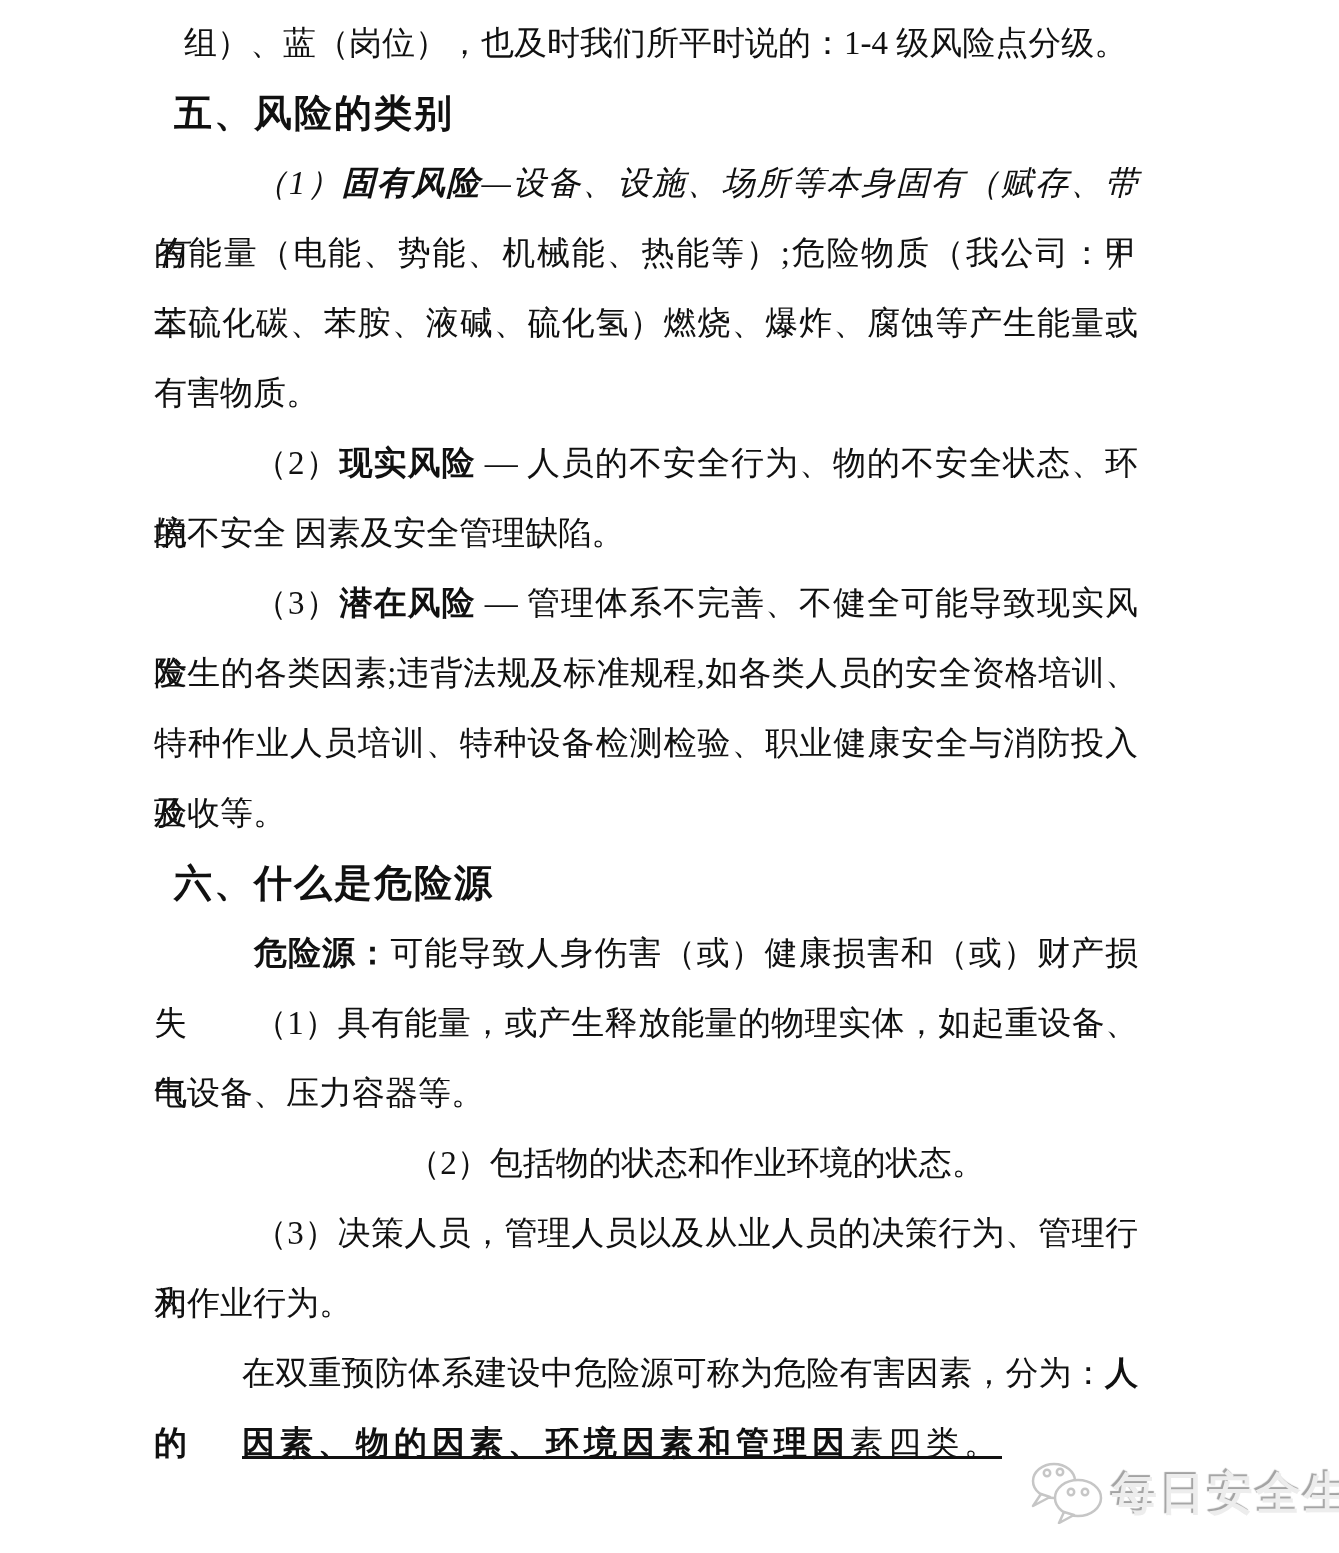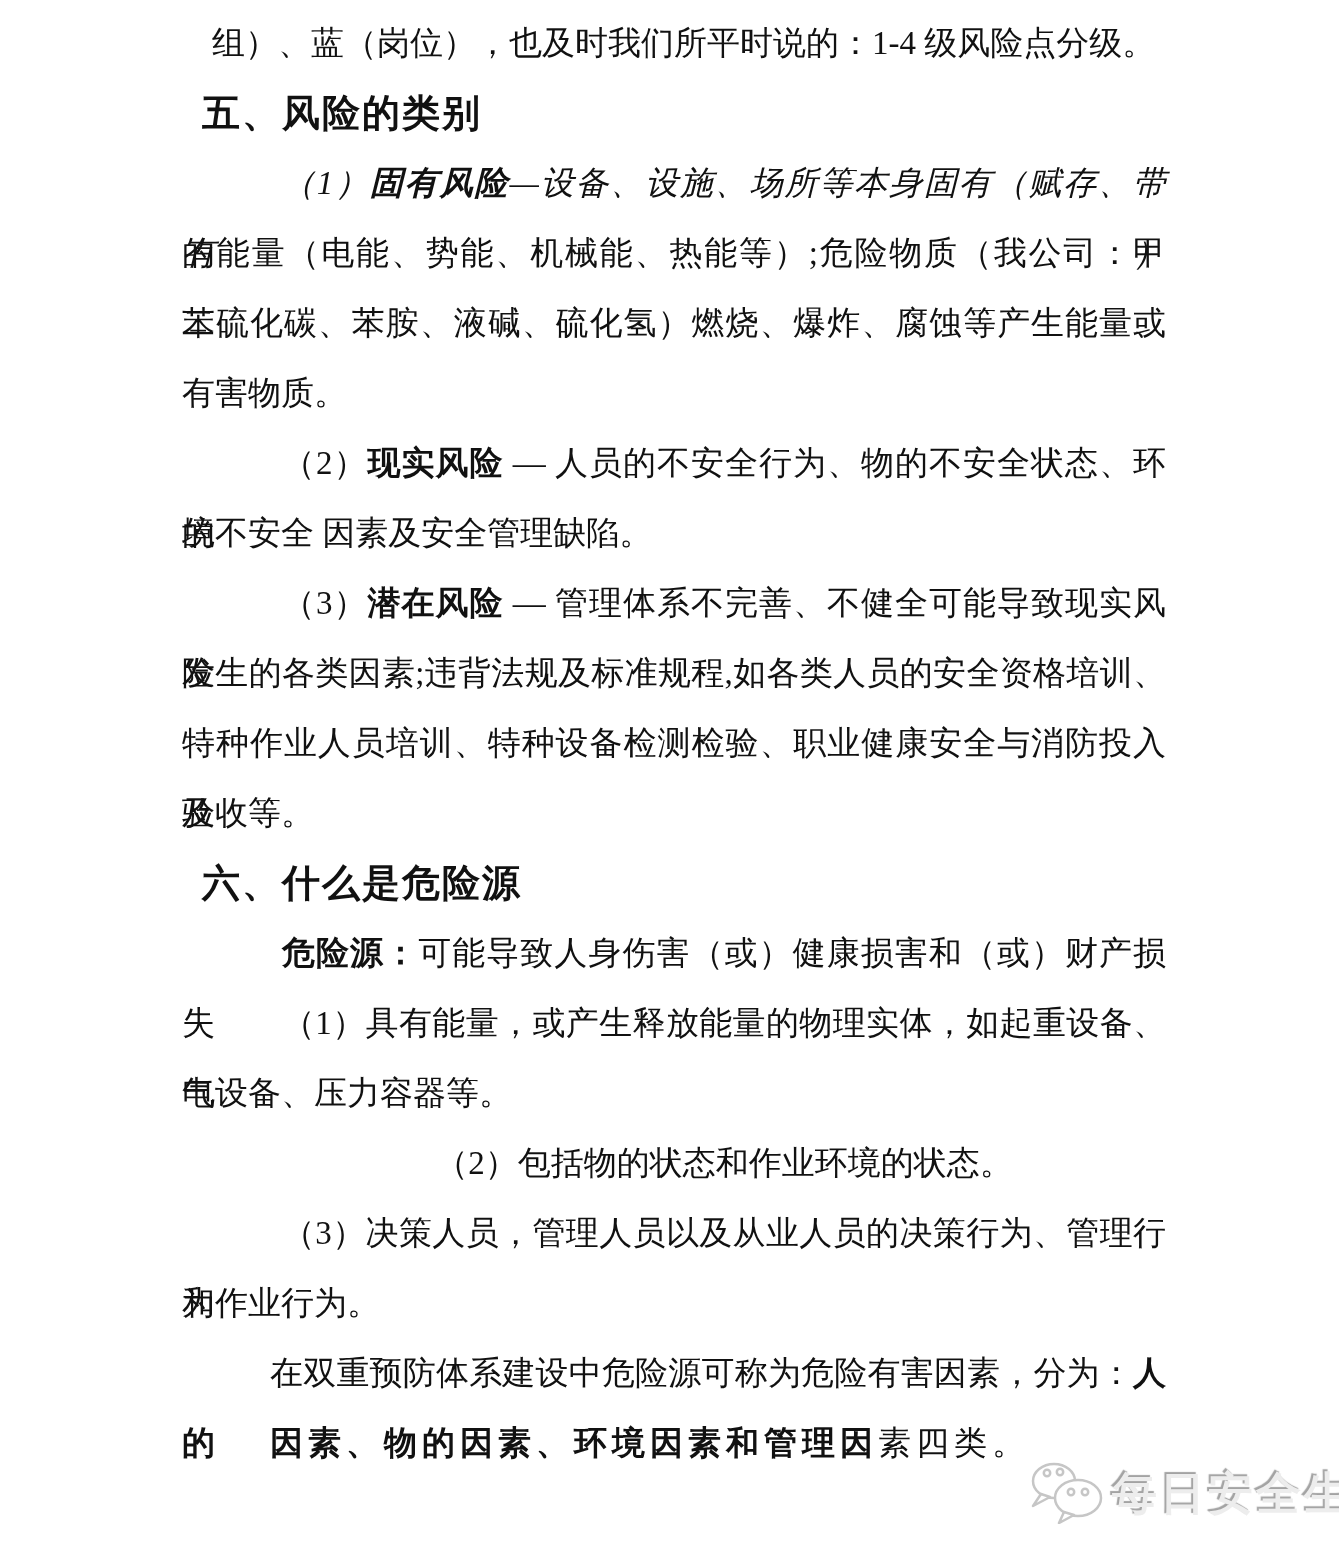--- a/index.html
+++ b/index.html
@@ -6,21 +6,21 @@
   body {
     width: 1339px; height: 1553px;
     background: #ffffff;
     color: #111111;
     font-family: "Liberation Serif", "DejaVu Serif", serif;
     overflow: hidden;
     position: relative;
   }
   .doc {
     position: absolute;
-    top: 8px; left: 182px;
+    top: 8px; left: 154px;
     width: 984px;
   }
   .line {
     height: 70px;
     line-height: 70px;
     font-size: 33px;
     white-space: nowrap;
   }
   .line.justify {
     white-space: normal;
@@ -71,21 +71,21 @@
     <div class="line justify" style="text-indent: 0px;"><span>特种作业人员培训、特种设备检测检验、职业健康安全与消防投入及</span></div>
     <div class="line" style="text-indent: 0px;"><span>验收等。</span></div>
     <div class="line heading" style="text-indent: 20px;"><span class="bold">六、什么是危险源</span></div>
     <div class="line justify" style="text-indent: 100px;"><span class="bold">危险源：</span><span>可能导致人身伤害（或）健康损害和（或）财产损失</span></div>
     <div class="line justify" style="text-indent: 100px;"><span>（1）具有能量，或产生释放能量的物理实体，如起重设备、电</span></div>
     <div class="line" style="text-indent: 0px; font-family: Liberation Serif, serif;"><span>气设备、压力容器等。</span></div>
     <div class="line" style="text-indent: 100px; text-align: center;"><span>（2）包括物的状态和作业环境的状态。</span></div>
     <div class="line justify" style="text-indent: 100px;"><span>（3）决策人员，管理人员以及从业人员的决策行为、管理行为</span></div>
     <div class="line" style="text-indent: 0px;"><span>和作业行为。</span></div>
     <div class="line justify" style="text-indent: 88px;"><span>在双重预防体系建设中危险源可称为危险有害因素，分为：</span><span class="bold">人的</span></div>
-    <div class="line spread" style="text-indent: 88px;"><span class="bold">因素、物的因素、环境因素和管理因</span><span>素四类。</span></div>
+    <div class="line spread" style="text-indent: 88px; text-decoration: underline;"><span class="bold">因素、物的因素、环境因素和管理因</span><span>素四类。</span></div>
   </div>
 
 <div class="watermark">
   <span>
     <svg width="78" height="64" viewBox="0 0 78 64" xmlns="http://www.w3.org/2000/svg">
       <g stroke="#c6c6c6" stroke-width="2.5" fill="#ffffff" stroke-linejoin="round">
         <ellipse cx="26" cy="21" rx="21" ry="17"></ellipse>
         <path d="M13 34 L5 46 L22 37 Z"></path>
         <circle cx="19" cy="13" r="3.2"></circle>
         <circle cx="32" cy="12" r="3.2"></circle>

